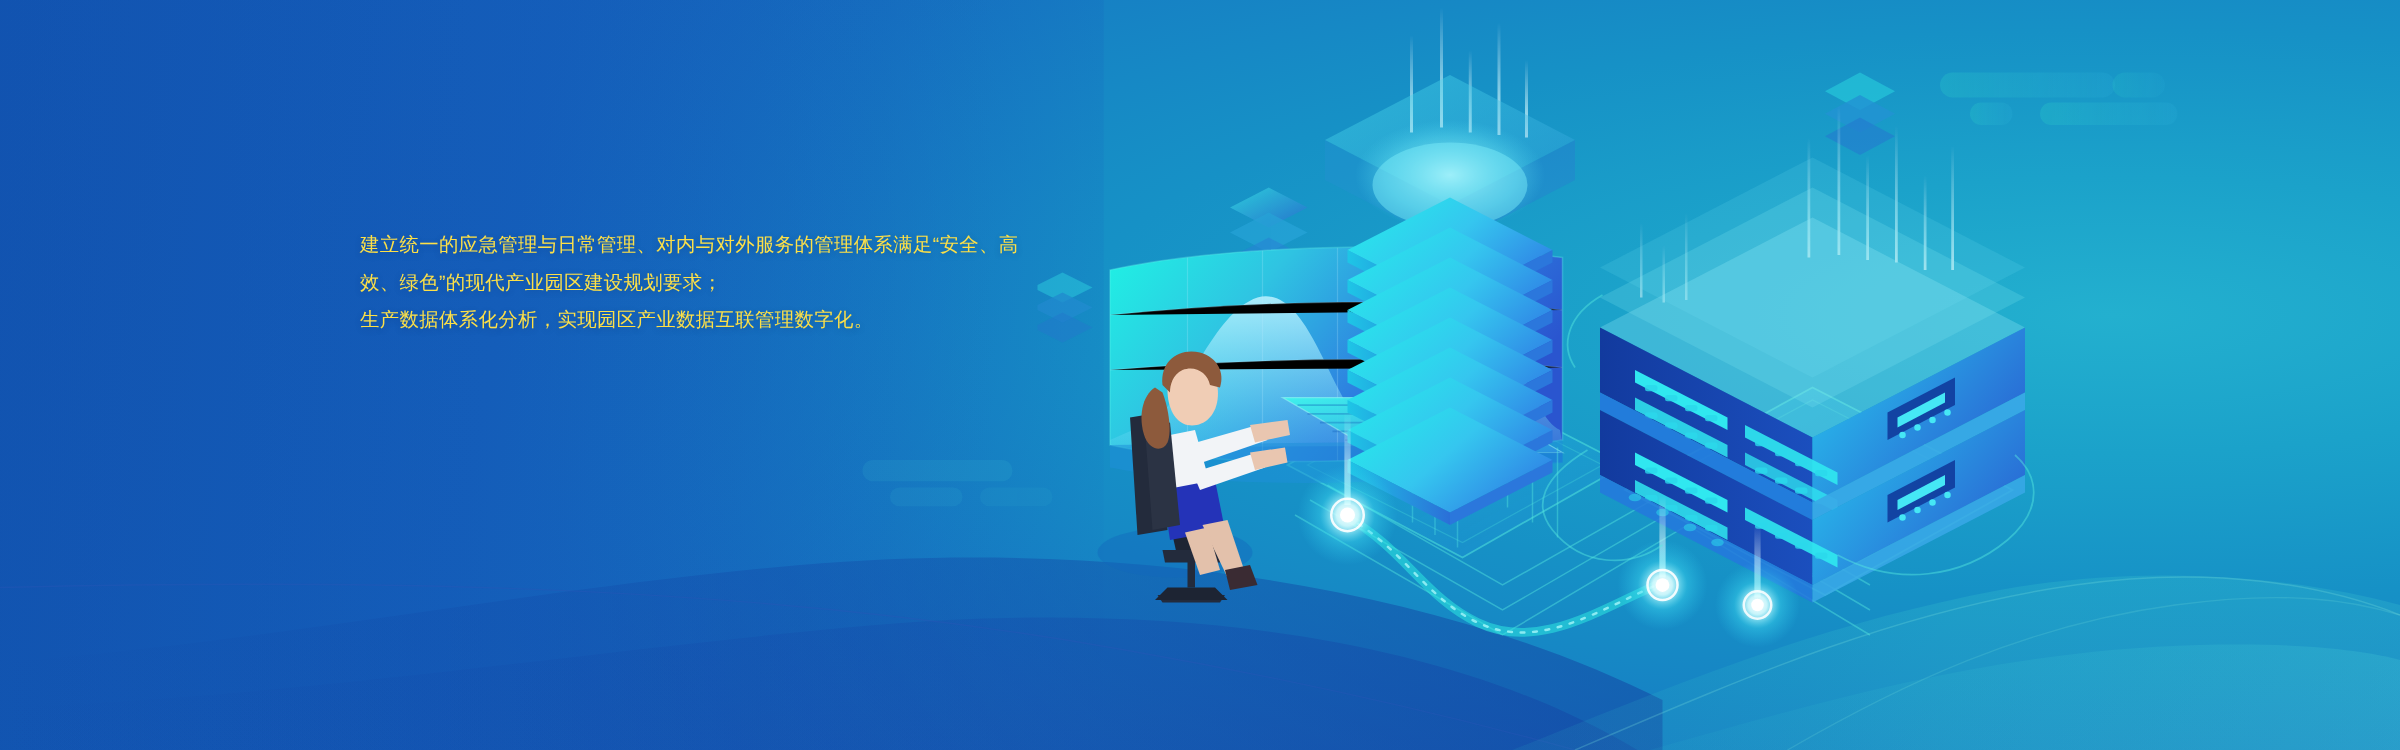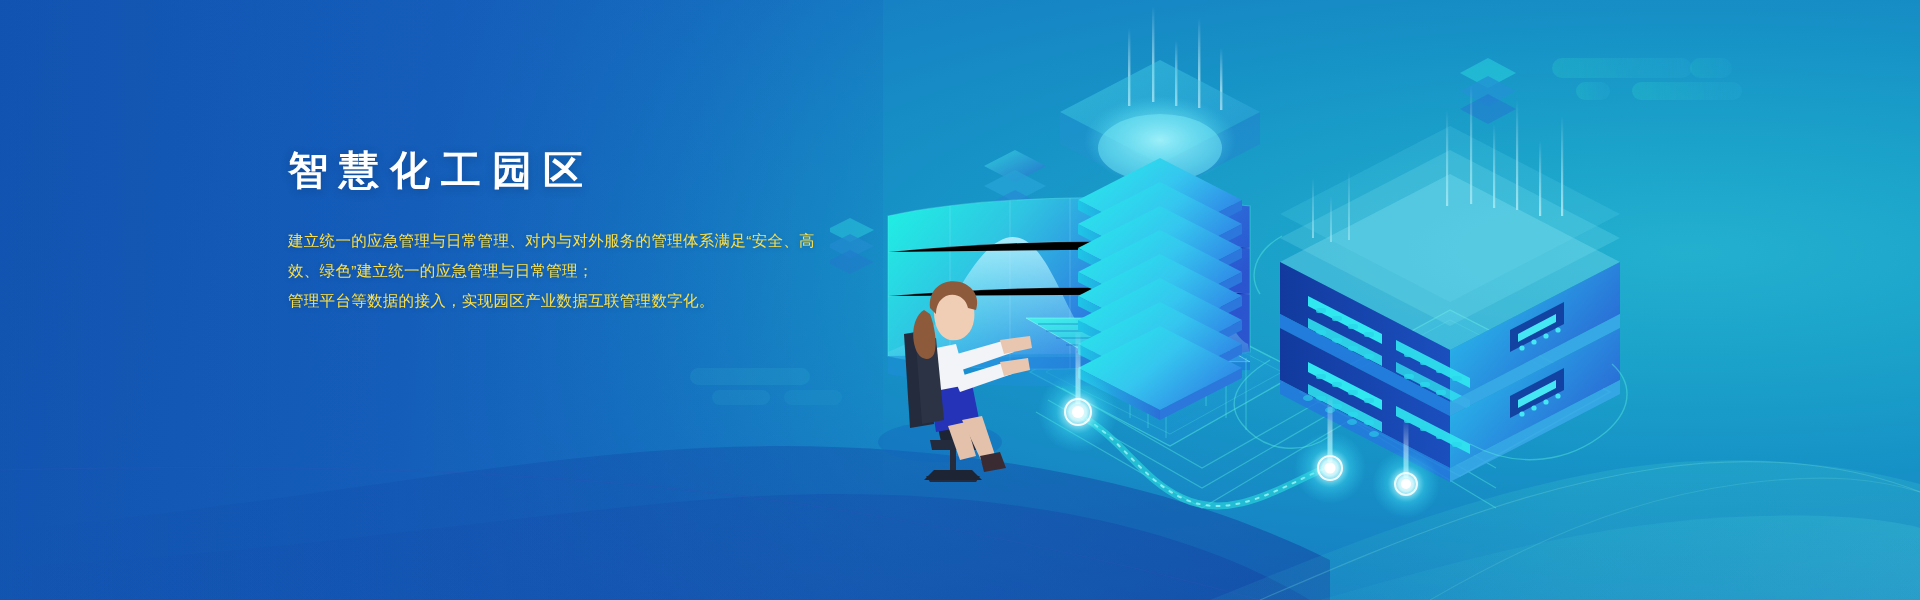--- a/index.html
+++ b/index.html
@@ -109,25 +109,24 @@
       <rect x="1690" y="58" width="42" height="20" rx="10" fill="url(#cloudGrad)" opacity=".7"></rect>
     </g>
     <g opacity=".5">
       <rect x="690" y="368" width="120" height="17" rx="8.5" fill="#45d6d8" fill-opacity=".22"></rect>
       <rect x="712" y="390" width="58" height="15" rx="7.5" fill="#45d6d8" fill-opacity=".18"></rect>
       <rect x="784" y="390" width="58" height="15" rx="7.5" fill="#45d6d8" fill-opacity=".14"></rect>
     </g>
   </svg>
 
   <div class="copy">
-    <div class="title">智慧化工园区</div>
     <div class="desc">
       <p>建立统一的应急管理与日常管理、对内与对外服务的管理体系满足“安全、高</p>
-      <p>效、绿色”建立统一的应急管理与日常管理；</p>
-      <p>管理平台等数据的接入，实现园区产业数据互联管理数字化。</p>
+      <p>效、绿色”的现代产业园区建设规划要求；</p>
+      <p>生产数据体系化分析，实现园区产业数据互联管理数字化。</p>
     </div>
   </div>
 
   <div class="art">
   <svg viewBox="0 0 1090 600">
     <defs>
       <linearGradient id="screenG" x1="0" y1="0" x2="1" y2="0.4">
         <stop offset="0%" stop-color="#1ff2e4"></stop>
         <stop offset="35%" stop-color="#2fc4e2"></stop>
         <stop offset="70%" stop-color="#2d7fe0"></stop>

